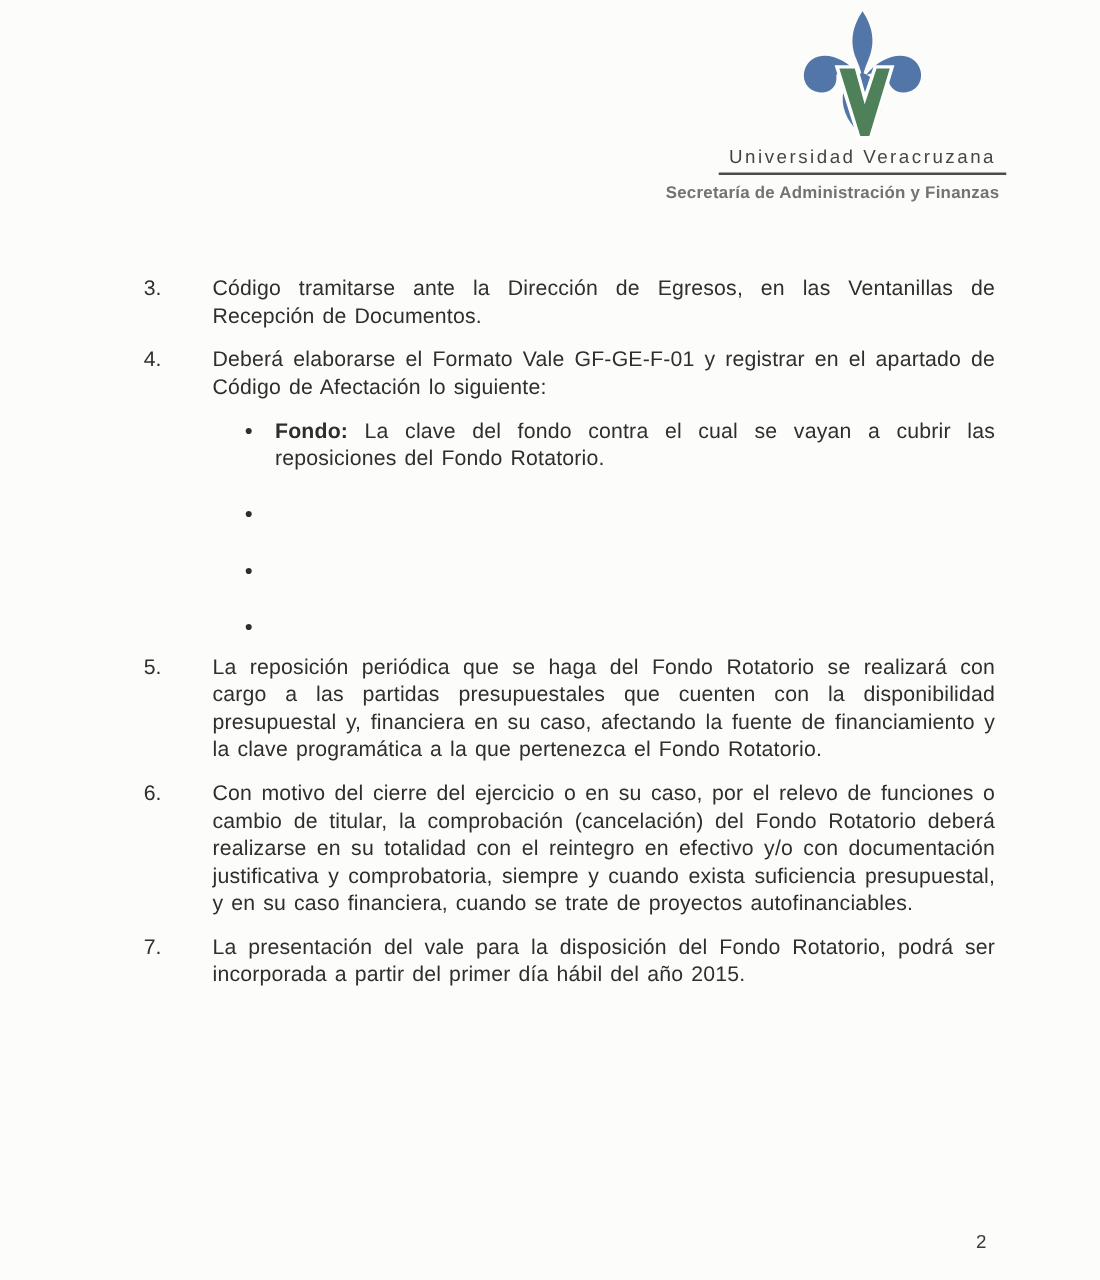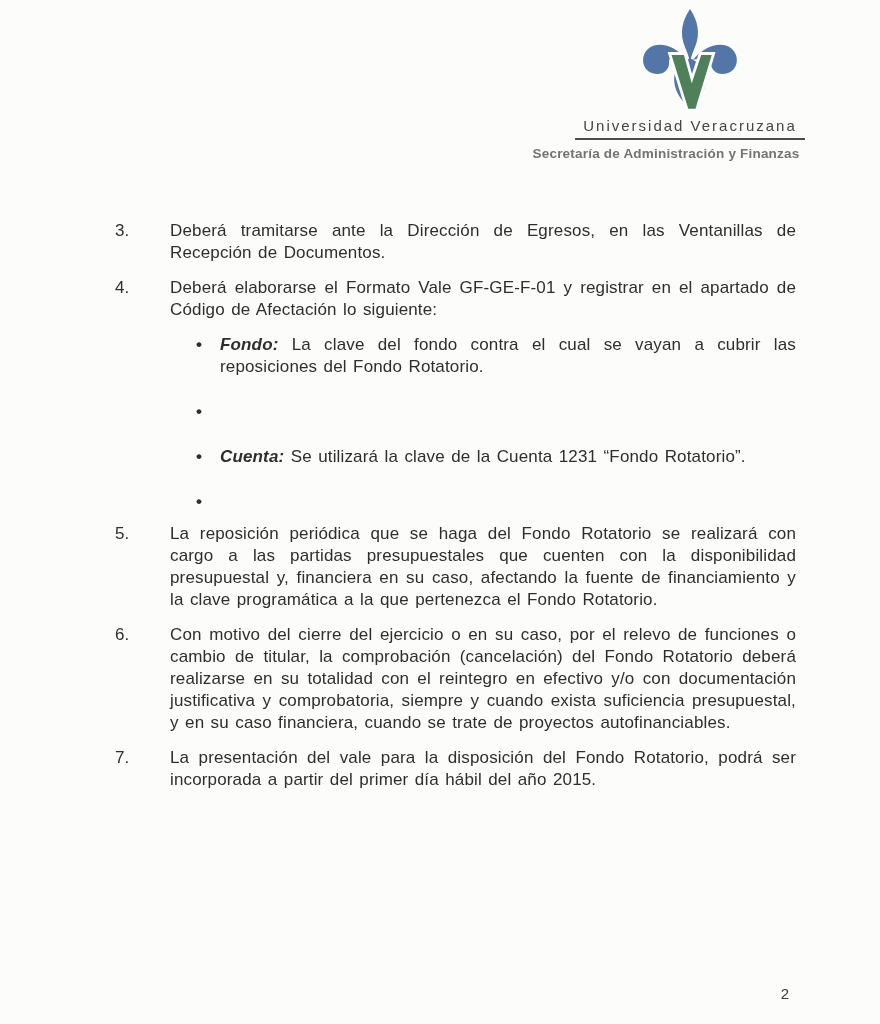--- a/index.html
+++ b/index.html
@@ -47,21 +47,21 @@
   .num-col { width:55px; flex-shrink:0; }
   .num-row p { flex:1; }
   .bullets { margin-bottom:0; }
   .bullet-row { display:flex; margin-bottom:23px; }
   .bullet-row:last-child { margin-bottom:10px; }
   .bullet-dot {
     margin-left:81px; width:24px; flex-shrink:0;
     font-weight:bold;
   }
   .bullet-row p { flex:1; }
-  .blabel { font-weight:bold;font-style:italic; }
+  .blabel { font-weight:bold; }
   
   .page-num {
     position:absolute; left:770px; top:985px; width:30px;
     text-align:center;
     font-size:15px; color:#3a3a3a;
   }
 </style>
 </head>
 <body>
 
@@ -82,39 +82,38 @@
 
   <div class="org-wrap">
     <span class="org-name">Universidad Veracruzana</span>
   </div>
   <div class="dept-name">Secretaría de Administración y Finanzas</div>
 
   <div class="doc-body">
 
     <div class="num-row">
       <span class="num-col">3.</span>
-      <p class="body-text">Deberá tramitarse ante la Dirección de Egresos, en las Ventanillas de Recepción de Documentos.</p>
+      <p class="body-text">Código tramitarse ante la Dirección de Egresos, en las Ventanillas de Recepción de Documentos.</p>
     </div>
 
     <div class="num-row">
       <span class="num-col">4.</span>
       <p class="body-text">Deberá elaborarse el Formato Vale GF-GE-F-01 y registrar en el apartado de Código de Afectación lo siguiente:</p>
     </div>
 
     <div class="bullets">
       <div class="bullet-row">
         <span class="bullet-dot">•</span>
         <p class="body-text"><b class="blabel">Fondo:</b> <span>La clave del fondo contra el cual se vayan a cubrir las reposiciones del Fondo Rotatorio.</span></p>
       </div>
       <div class="bullet-row">
         <span class="bullet-dot">•</span>
       </div>
       <div class="bullet-row">
         <span class="bullet-dot">•</span>
-        <p class="body-text"><b class="blabel">Cuenta:</b> <span>Se utilizará la clave de la Cuenta 1231 “Fondo Rotatorio”.</span></p>
       </div>
       <div class="bullet-row">
         <span class="bullet-dot">•</span>
       </div>
     </div>
 
     <div class="num-row">
       <span class="num-col">5.</span>
       <p class="body-text">La reposición periódica que se haga del Fondo Rotatorio se realizará con cargo a las partidas presupuestales que cuenten con la disponibilidad presupuestal y, financiera en su caso, afectando la fuente de financiamiento y la clave programática a la que pertenezca el Fondo Rotatorio.</p>
     </div>

